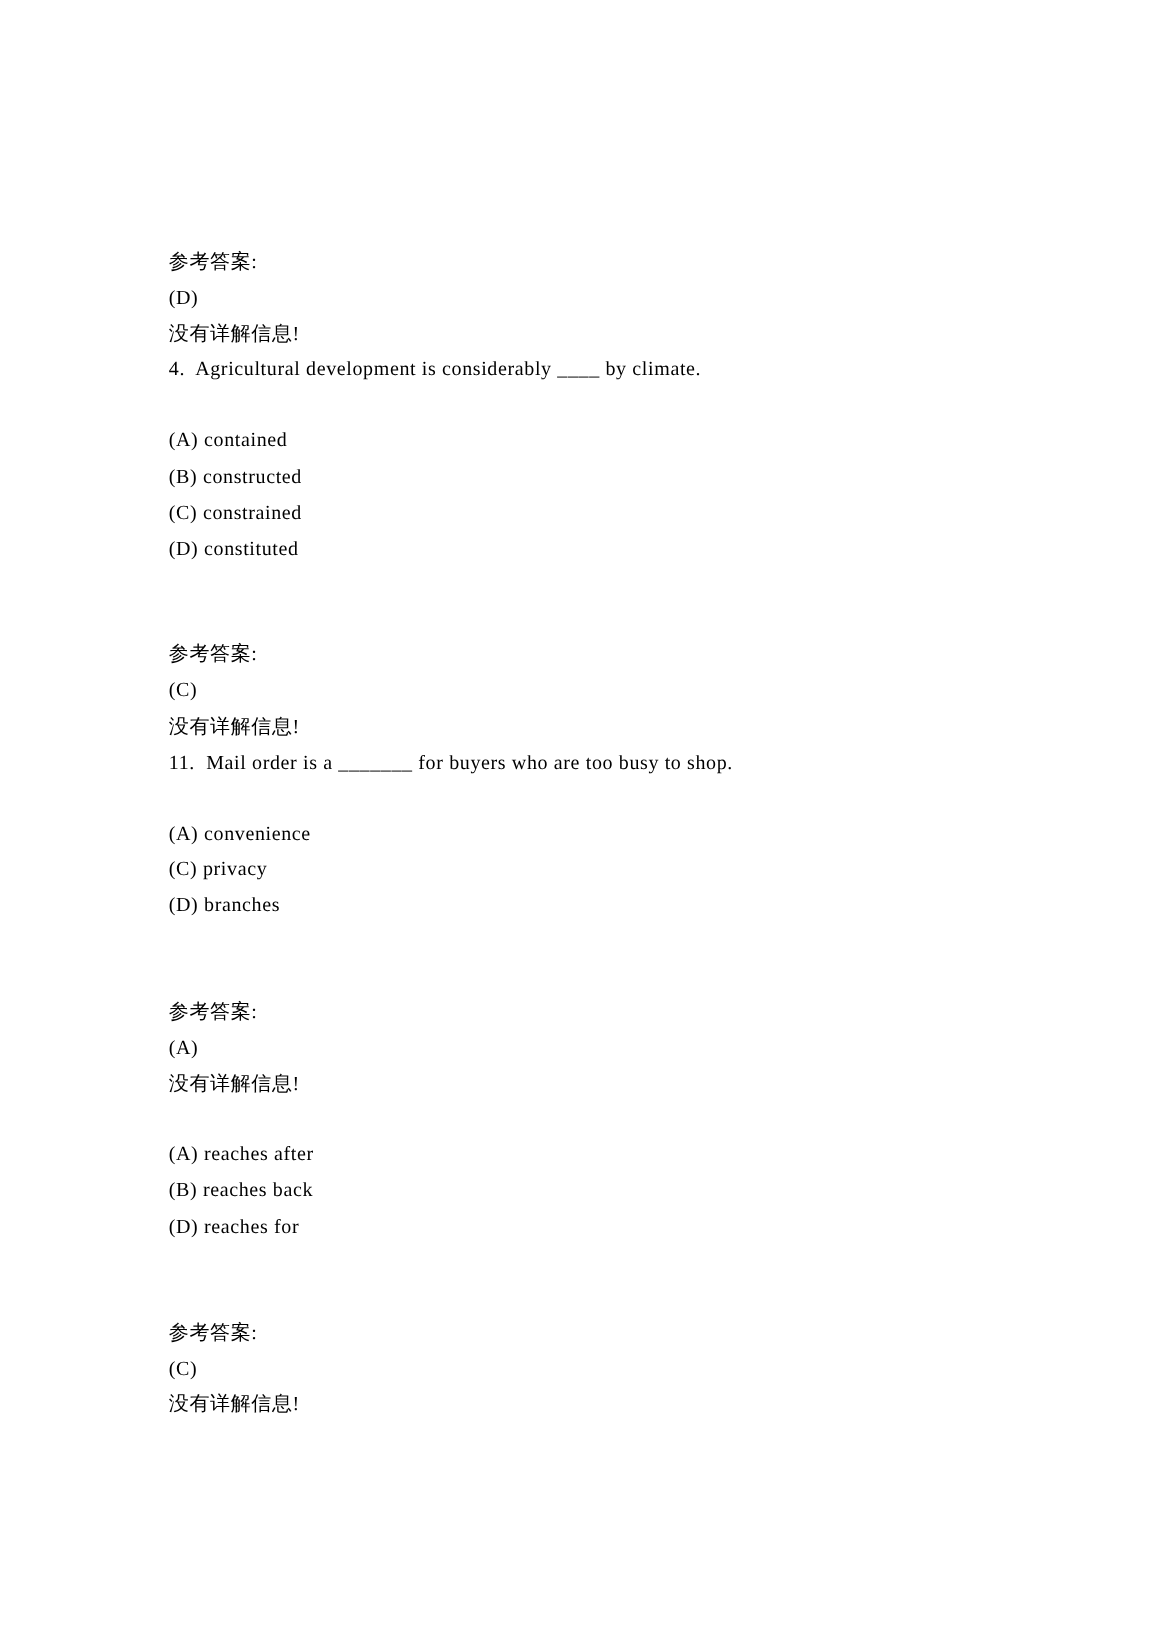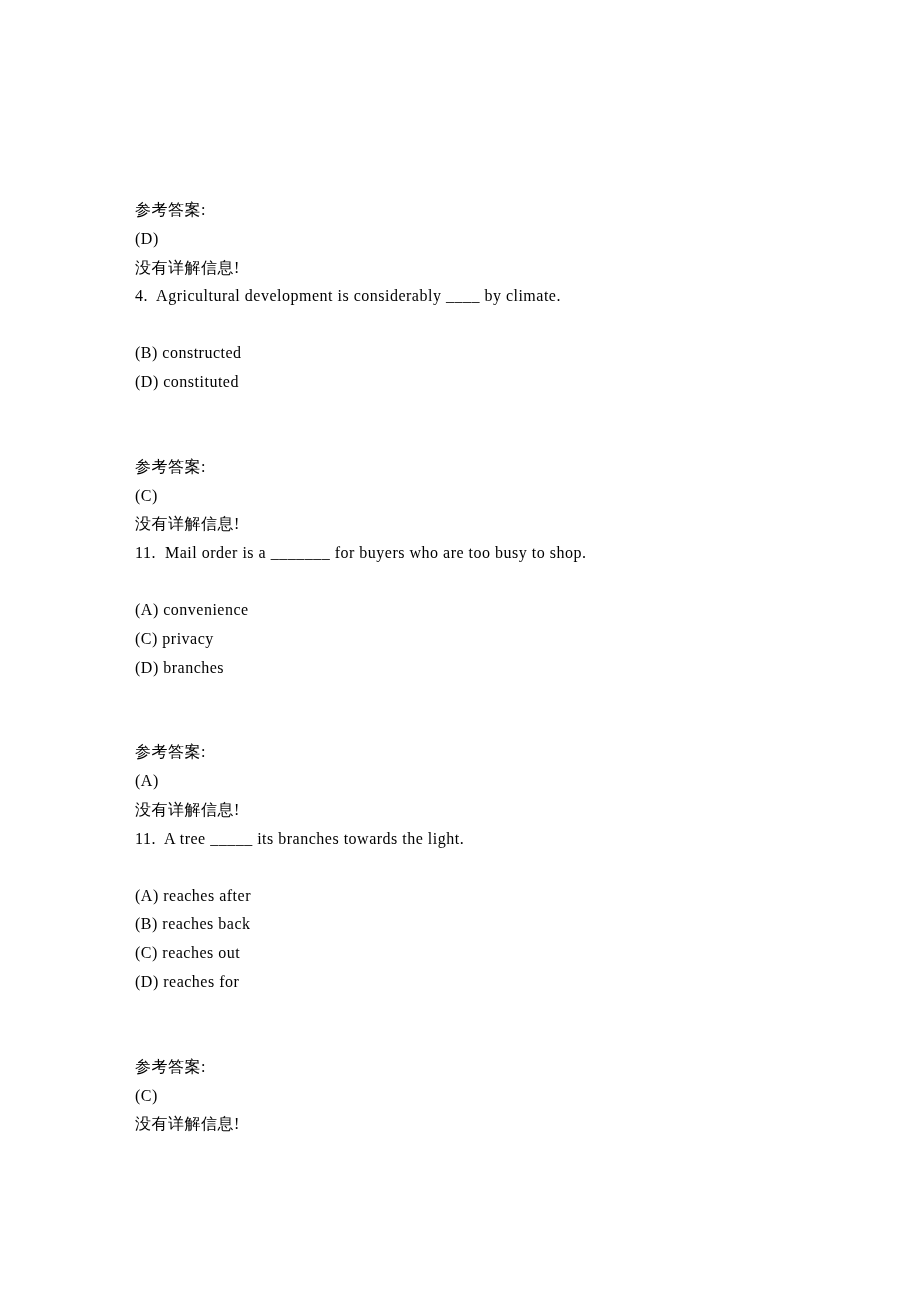--- a/index.html
+++ b/index.html
@@ -32,21 +32,23 @@
   <div class="blank-line"></div>
   <div class="blank-line"></div>
 
   <div class="line">参考答案:</div>
   <div class="line">(D)</div>
   <div class="line">没有详解信息!</div>
   <div class="line">4.  Agricultural development is considerably ____ by climate.</div>
 
   <div class="blank-line"></div>
 
+  <div class="line">(A) contained</div>
   <div class="line">(B) constructed</div>
+  <div class="line">(C) constrained</div>
   <div class="line">(D) constituted</div>
 
   <div class="blank-line"></div>
   <div class="blank-line"></div>
 
   <div class="line">参考答案:</div>
   <div class="line">(C)</div>
   <div class="line">没有详解信息!</div>
   <div class="line">11.  Mail order is a _______ for buyers who are too busy to shop.</div>
 
@@ -55,27 +57,25 @@
   <div class="line">(A) convenience</div>
   <div class="line">(C) privacy</div>
   <div class="line">(D) branches</div>
 
   <div class="blank-line"></div>
   <div class="blank-line"></div>
 
   <div class="line">参考答案:</div>
   <div class="line">(A)</div>
   <div class="line">没有详解信息!</div>
-  <div class="line">11.  A tree _____ its branches towards the light.</div>
 
   <div class="blank-line"></div>
 
   <div class="line">(A) reaches after</div>
   <div class="line">(B) reaches back</div>
-  <div class="line">(C) reaches out</div>
   <div class="line">(D) reaches for</div>
 
   <div class="blank-line"></div>
   <div class="blank-line"></div>
 
   <div class="line">参考答案:</div>
   <div class="line">(C)</div>
   <div class="line">没有详解信息!</div>
 
 </div>

